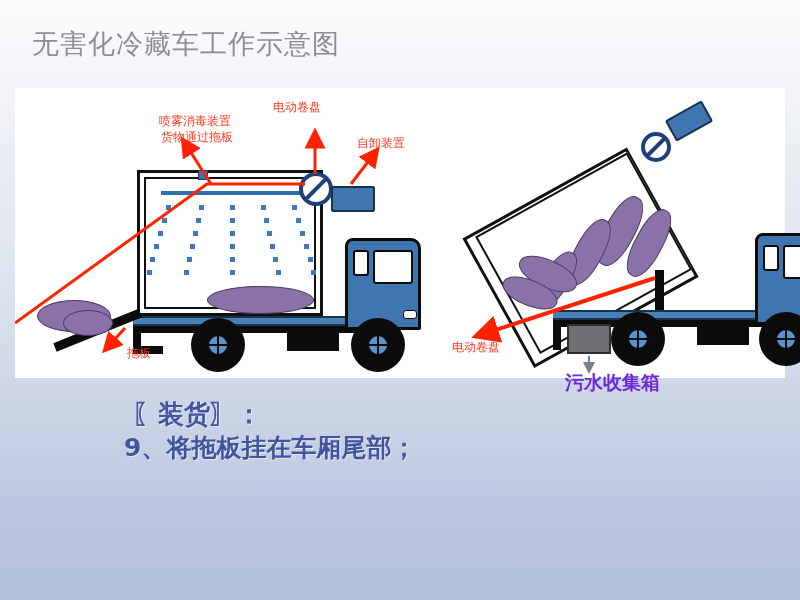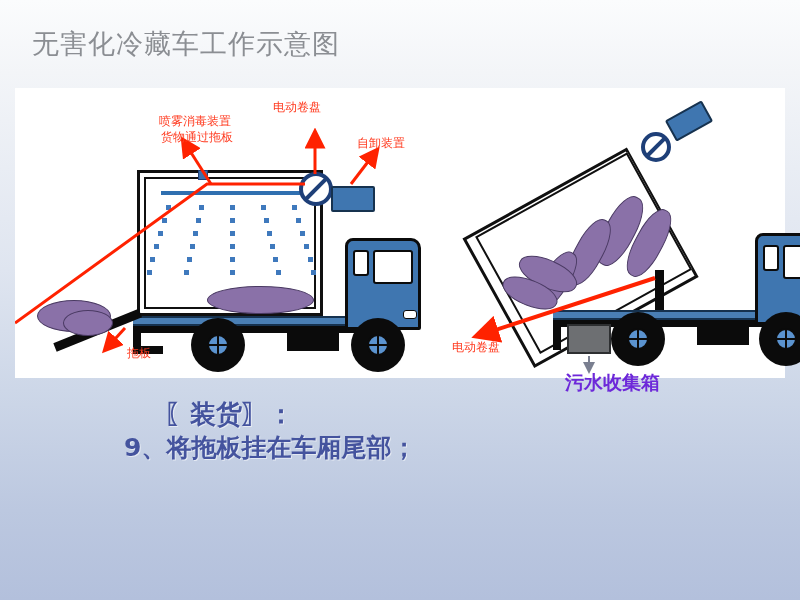--- a/index.html
+++ b/index.html
@@ -197,21 +197,20 @@
     color: #44539e;
     font-size: 25px;
     line-height: 33px;
     font-weight: bold;
     white-space: nowrap;
     text-shadow: 1px 1px 0 rgba(255,255,255,0.55);
     font-family: "DejaVu Sans", "Liberation Sans", sans-serif;
   }
   #body-text .line.heading {
     font-size: 26px;
-    margin-left: 32px;
   }
   #body-text .line.indent {
     margin-left: -8px;
   }
 </style>
 </head>
 <body>
 
 <div id="slide">
 

